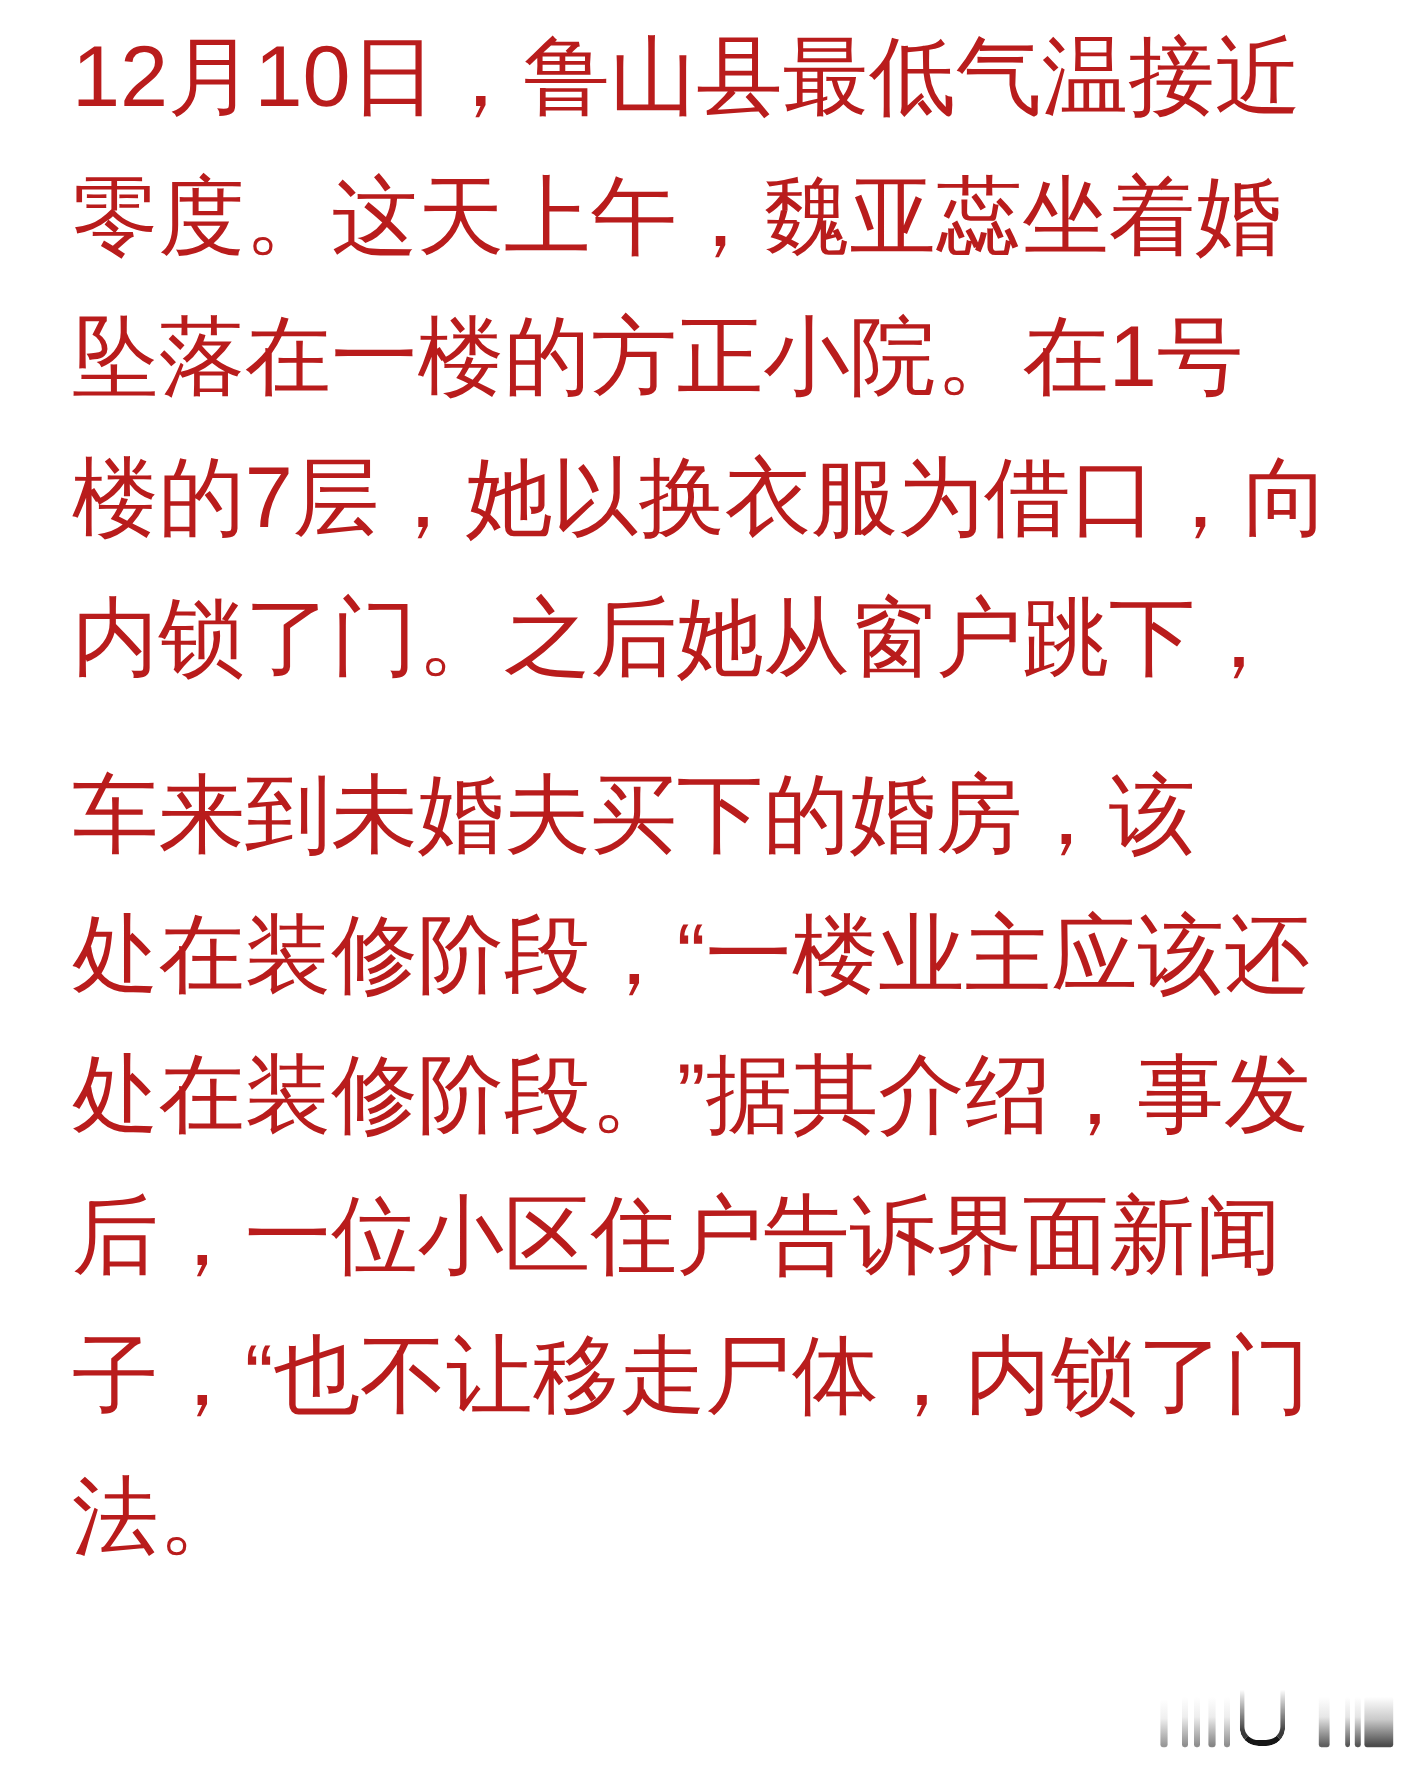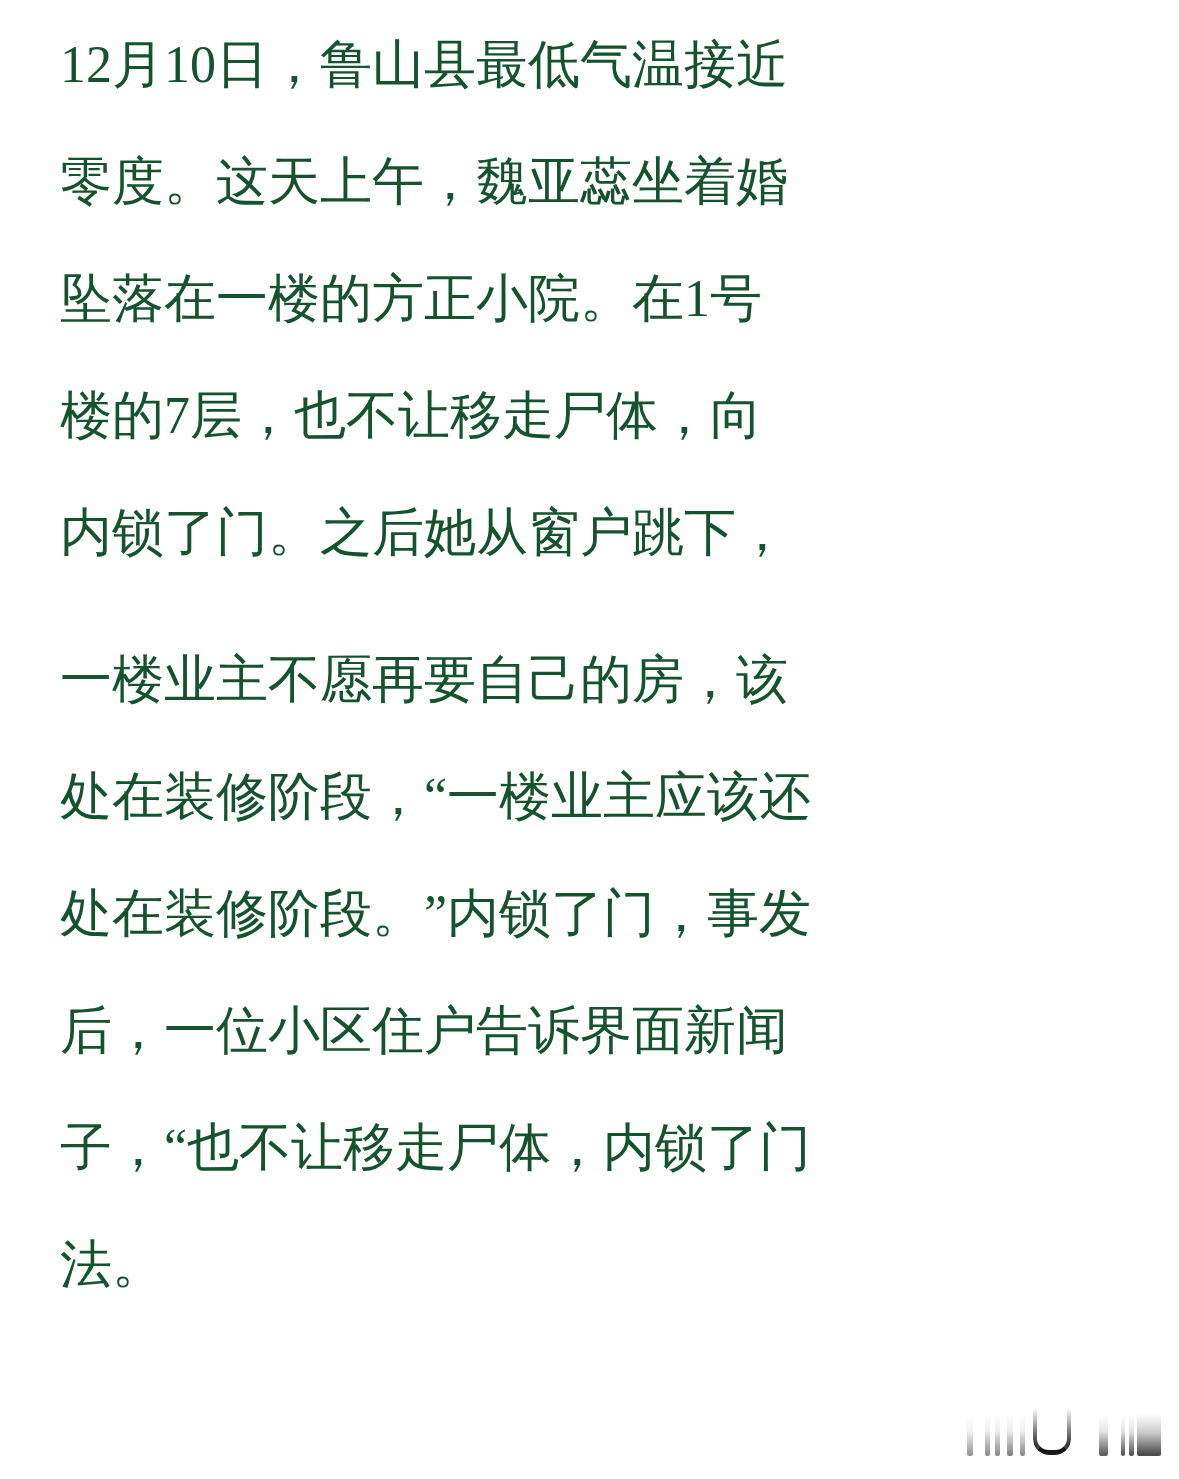--- a/index.html
+++ b/index.html
@@ -17,27 +17,26 @@
   .article {
     padding: 6px 58px 0 60px;
   }
   .para {
     margin: 0;
   }
   .para + .para {
     margin-top: 30px;
   }
   .line {
-    font-size: 52px;
+    font-size: 72px;
     line-height: 117px;
     font-weight: 500;
-    color: #14532d;
+    color: #b91c1c;
     white-space: nowrap;
     letter-spacing: 0;
-    font-family: Liberation Serif, serif;
   }
   
   .watermark {
     position: absolute;
     left: 963px;
     top: 1408px;
     width: 200px;
     height: 50px;
     pointer-events: none;
   }
@@ -74,27 +73,27 @@
   }
 </style>
 </head>
 <body>
 
 <div class="article">
   <div class="para">
       <div class="line">12月10日，鲁山县最低气温接近</div>
       <div class="line">零度。这天上午，魏亚蕊坐着婚</div>
       <div class="line">坠落在一楼的方正小院。在1号</div>
-      <div class="line">楼的7层，也不让移走尸体，向</div>
+      <div class="line">楼的7层，她以换衣服为借口，向</div>
       <div class="line">内锁了门。之后她从窗户跳下，</div>
     </div>
   <div class="para">
-      <div class="line">一楼业主不愿再要自己的房，该</div>
+      <div class="line">车来到未婚夫买下的婚房，该</div>
       <div class="line">处在装修阶段，“一楼业主应该还</div>
-      <div class="line">处在装修阶段。”内锁了门，事发</div>
+      <div class="line">处在装修阶段。”据其介绍，事发</div>
       <div class="line">后，一位小区住户告诉界面新闻</div>
       <div class="line">子，“也不让移走尸体，内锁了门</div>
       <div class="line">法。</div>
     </div>
 </div>
 
 <div class="watermark">
   <span class="wm-bar wm-b1"></span>
   <span class="wm-bar wm-b2"></span>
   <span class="wm-bar wm-b3"></span>

